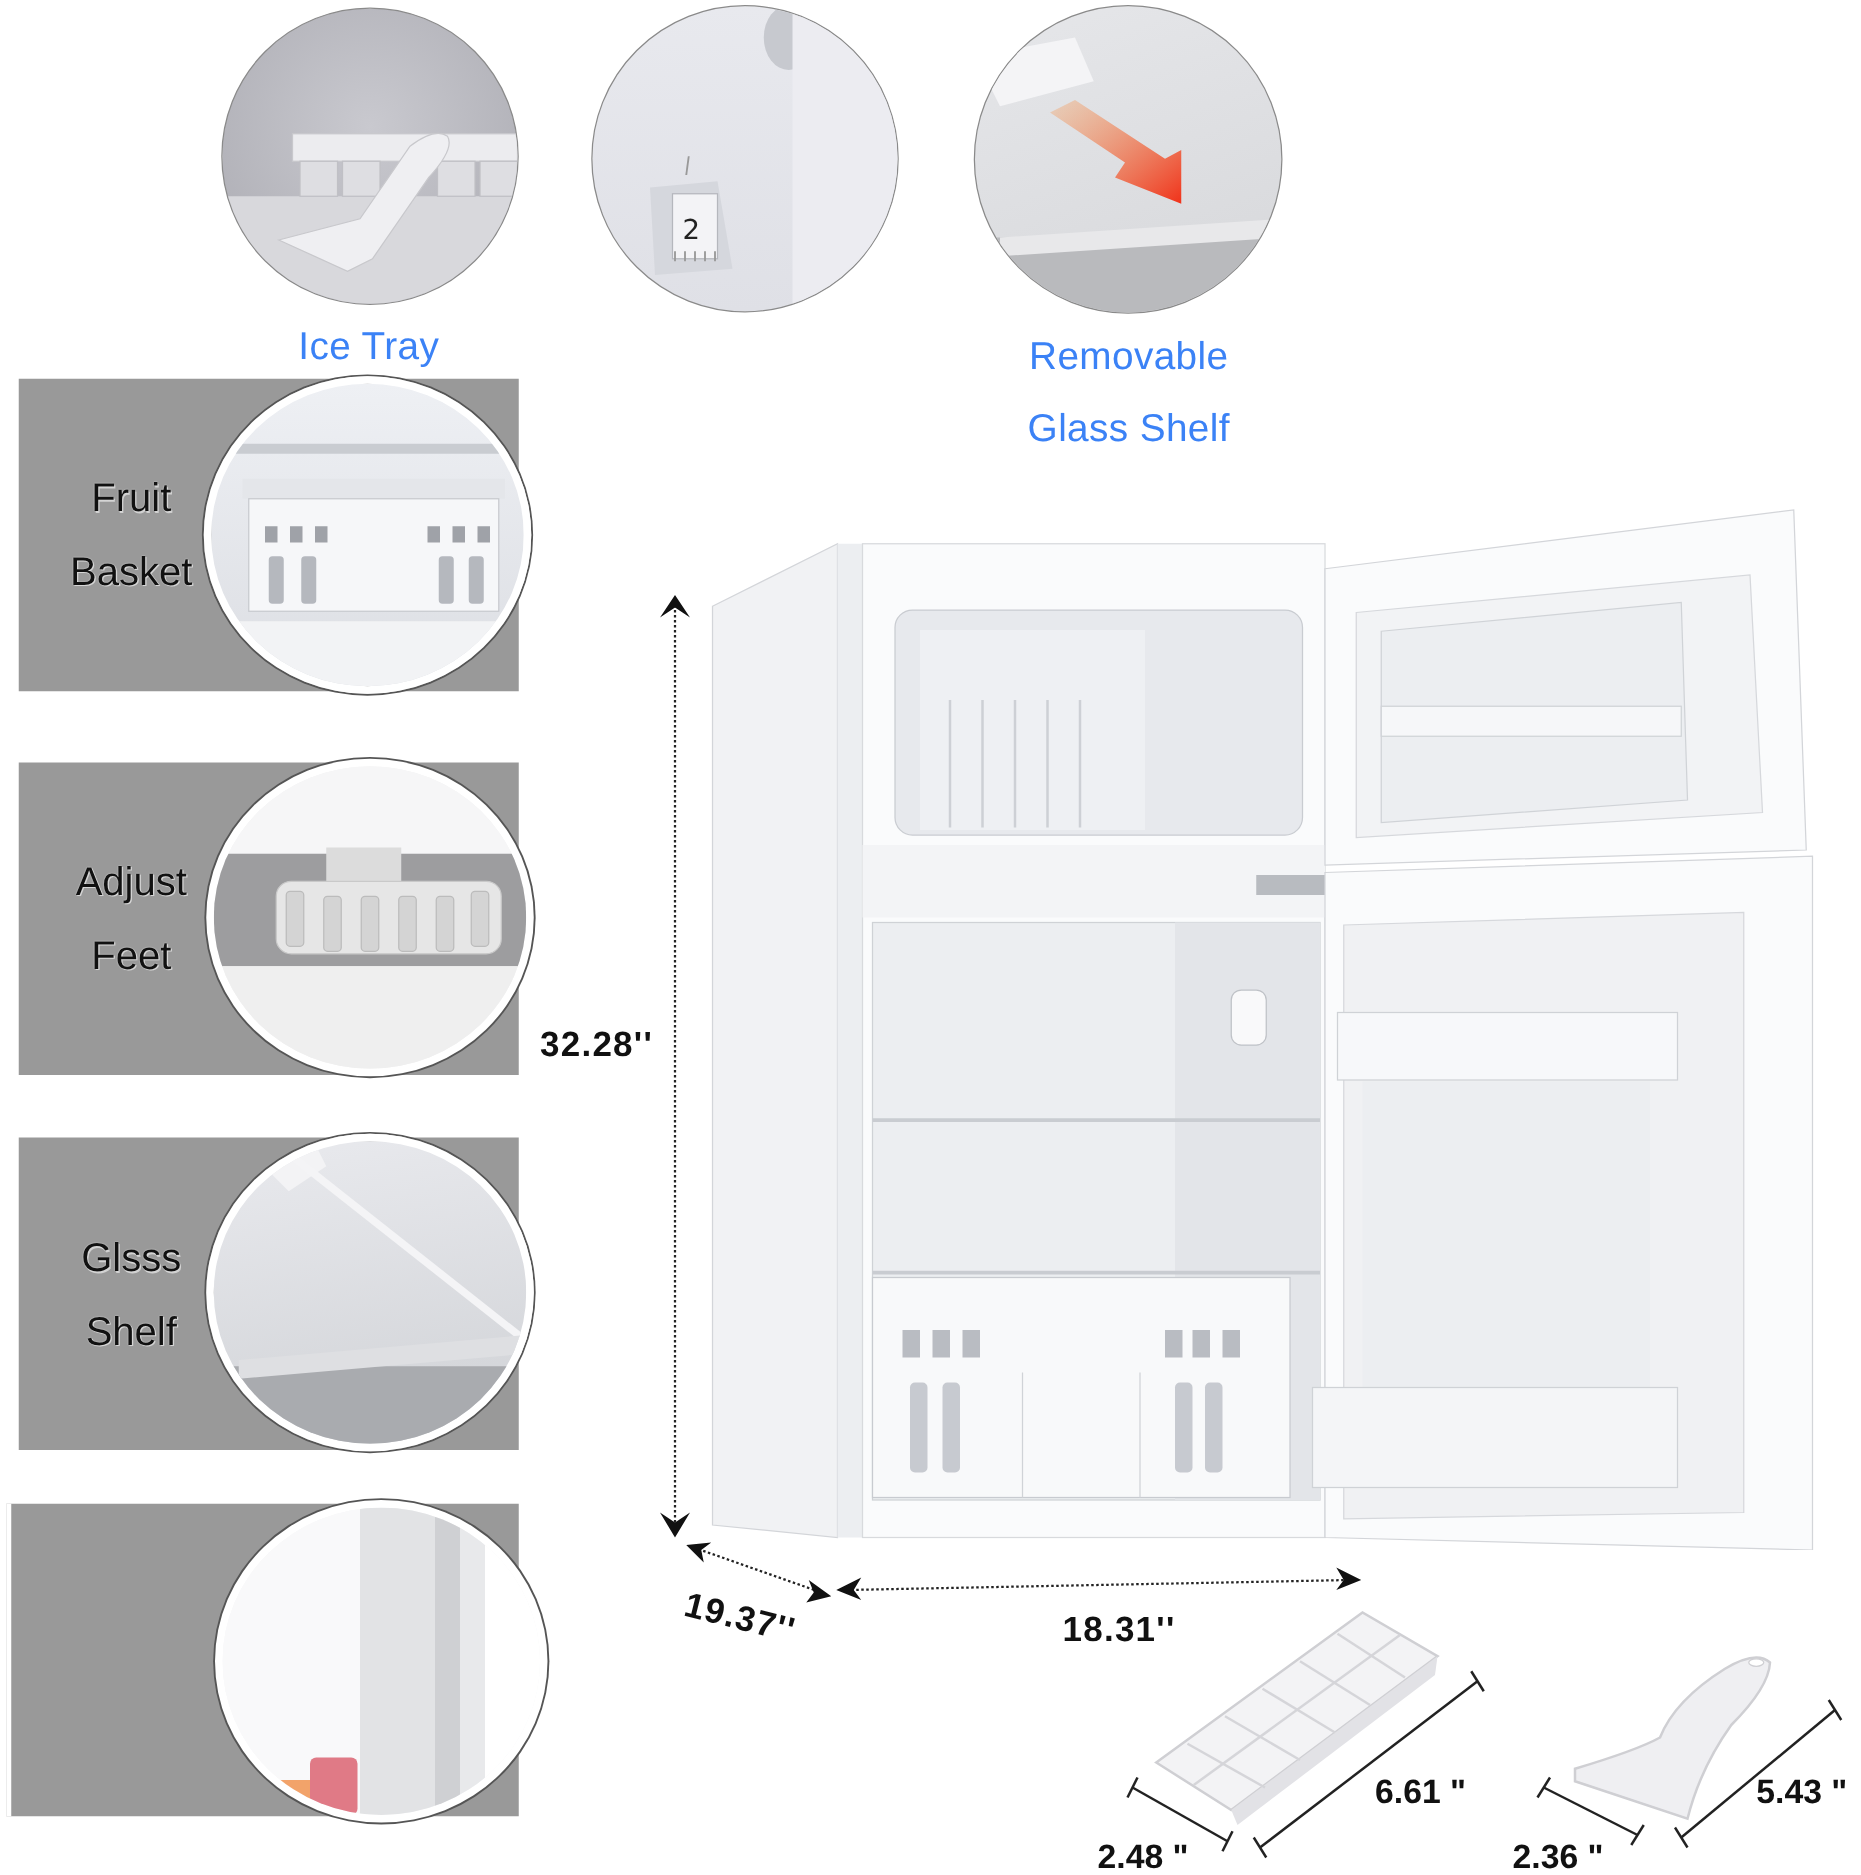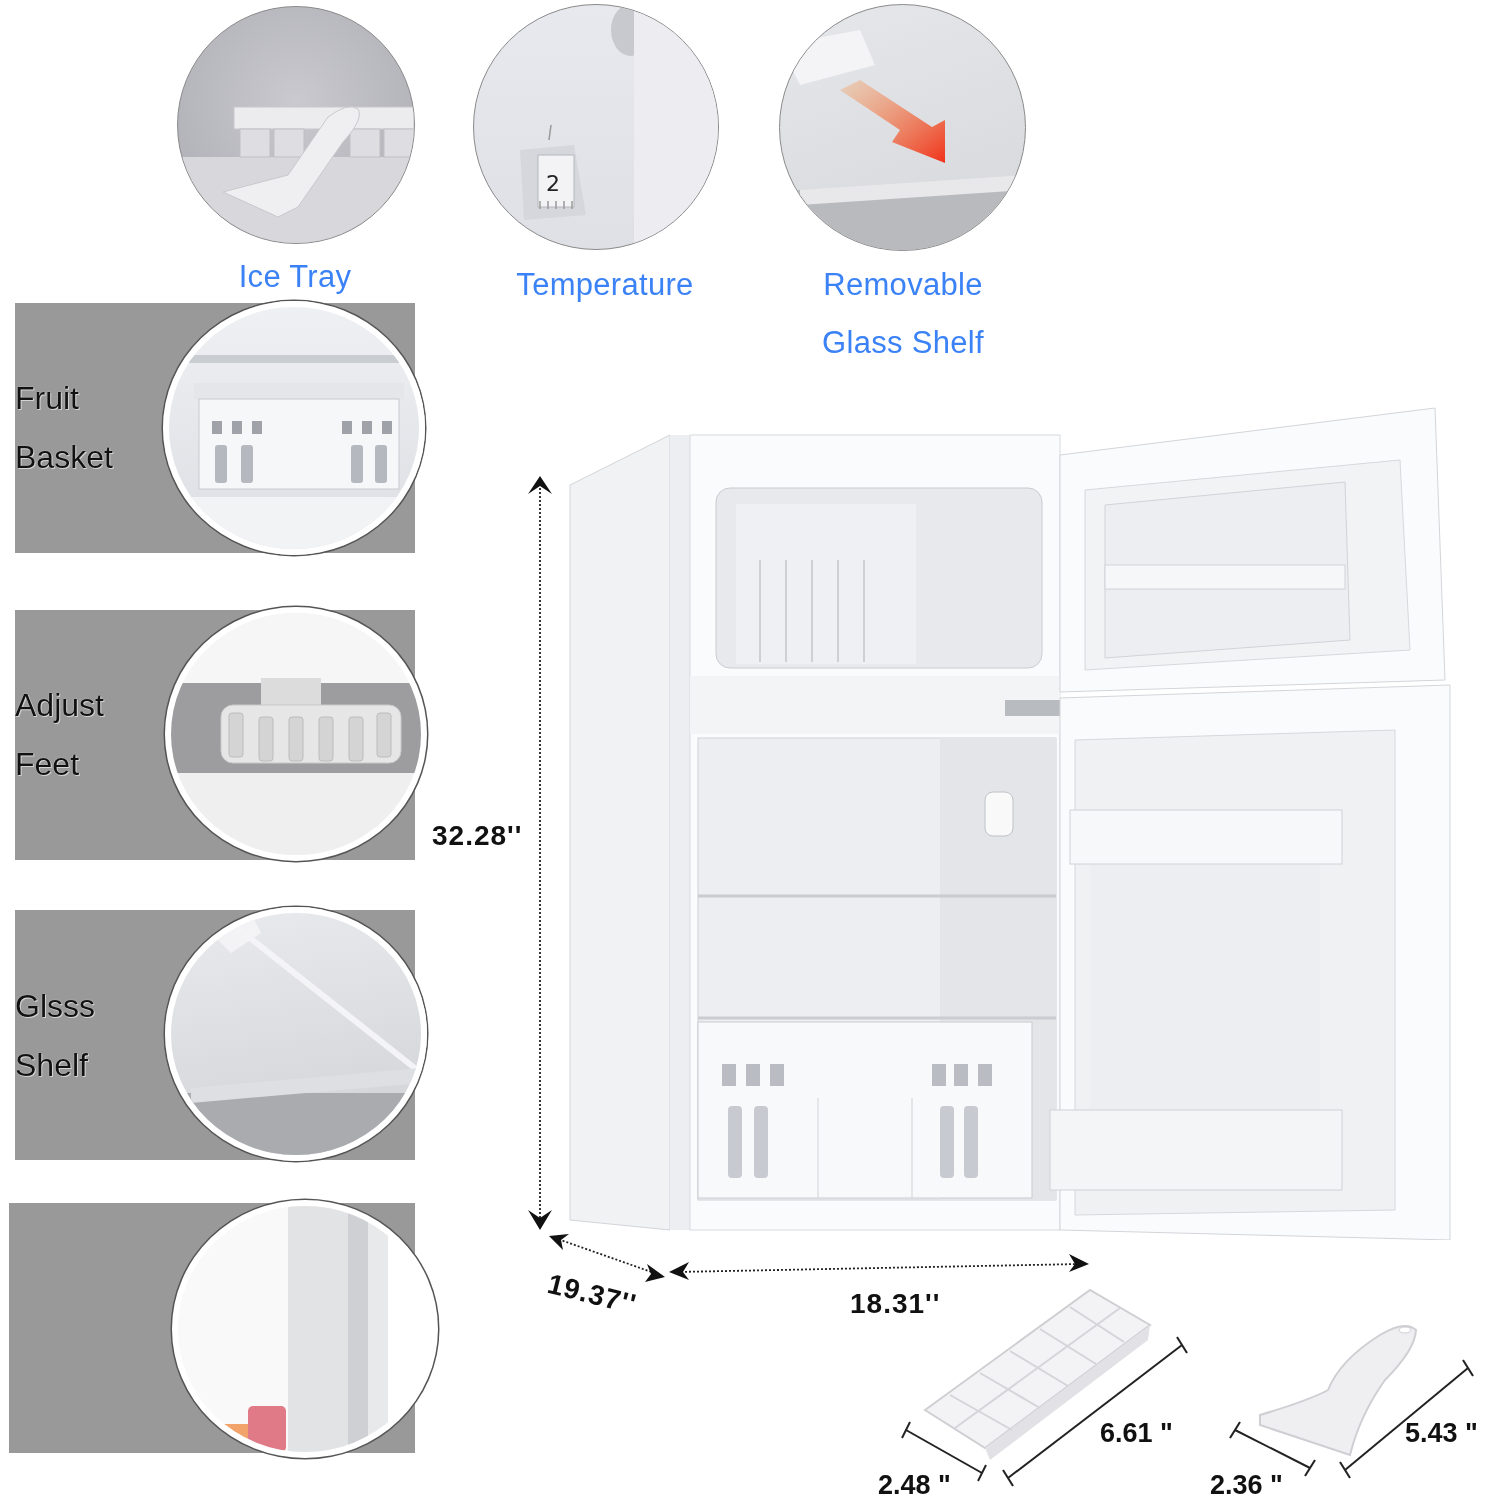--- a/index.html
+++ b/index.html
@@ -5,21 +5,21 @@
   html,body{margin:0;padding:0;background:#ffffff;}
   body{width:1489px;height:1500px;position:relative;overflow:hidden;font-family:"Liberation Sans","DejaVu Sans",sans-serif;color:#111;}
   .abs{position:absolute;}
 
   
   .circle{position:absolute;border-radius:50%;overflow:hidden;border:1.5px solid #8a8a8a;box-sizing:border-box;}
   .caption{position:absolute;font-size:31px;color:#3b82f6;text-align:center;line-height:58px;letter-spacing:0.3px;}
 
   
   .panel{position:absolute;left:15px;width:400px;height:250px;background:#999999;}
-  .panel-label{position:absolute;left:0;width:180px;font-size:32px;line-height:59px;color:#111;
+  .panel-label{position:absolute;left:0;width:180px;text-align:center;font-size:32px;line-height:59px;color:#111;
      text-shadow:0 0 1px #fff, 1px 1px 0 #d0d0d0;}
   .panel-circle{position:absolute;border-radius:50%;overflow:hidden;background:#fff;border:6px solid #ffffff;box-shadow:0 0 0 1.5px #555;box-sizing:border-box;}
 
   
   .dim{position:absolute;font-weight:bold;font-size:28px;color:#111;letter-spacing:1px;}
   .dim-sm{position:absolute;font-weight:bold;font-size:27px;color:#111;}
 </style>
 </head>
 <body>
 
@@ -49,21 +49,20 @@
         <line x1="66" y1="196" x2="66" y2="204"></line>
         <line x1="74" y1="196" x2="74" y2="204"></line>
         <line x1="82" y1="196" x2="82" y2="204"></line>
         <line x1="90" y1="196" x2="90" y2="204"></line>
         <line x1="98" y1="196" x2="98" y2="204"></line>
       </g>
     <line x1="77" y1="120" x2="75" y2="135" stroke="#999" stroke-width="1.5"></line>
   </svg>
 </div>
 <div class="caption" style="left:480px;top:256px;width:250px;">
-  <div>Temperature</div>
 </div>
 
 <div class="circle" style="left:779px;top:4px;width:247px;height:247px;background:linear-gradient(160deg,#e6e7ea,#d6d7da);">
   <svg width="247" height="247" viewBox="0 0 247 247">
     <defs>
         <linearGradient id="ag" x1="0" y1="0" x2="1" y2="1">
           <stop offset="0" stop-color="#f5a05a" stop-opacity="0.3"></stop>
           <stop offset="1" stop-color="#f0321a"></stop>
         </linearGradient>
       </defs>

